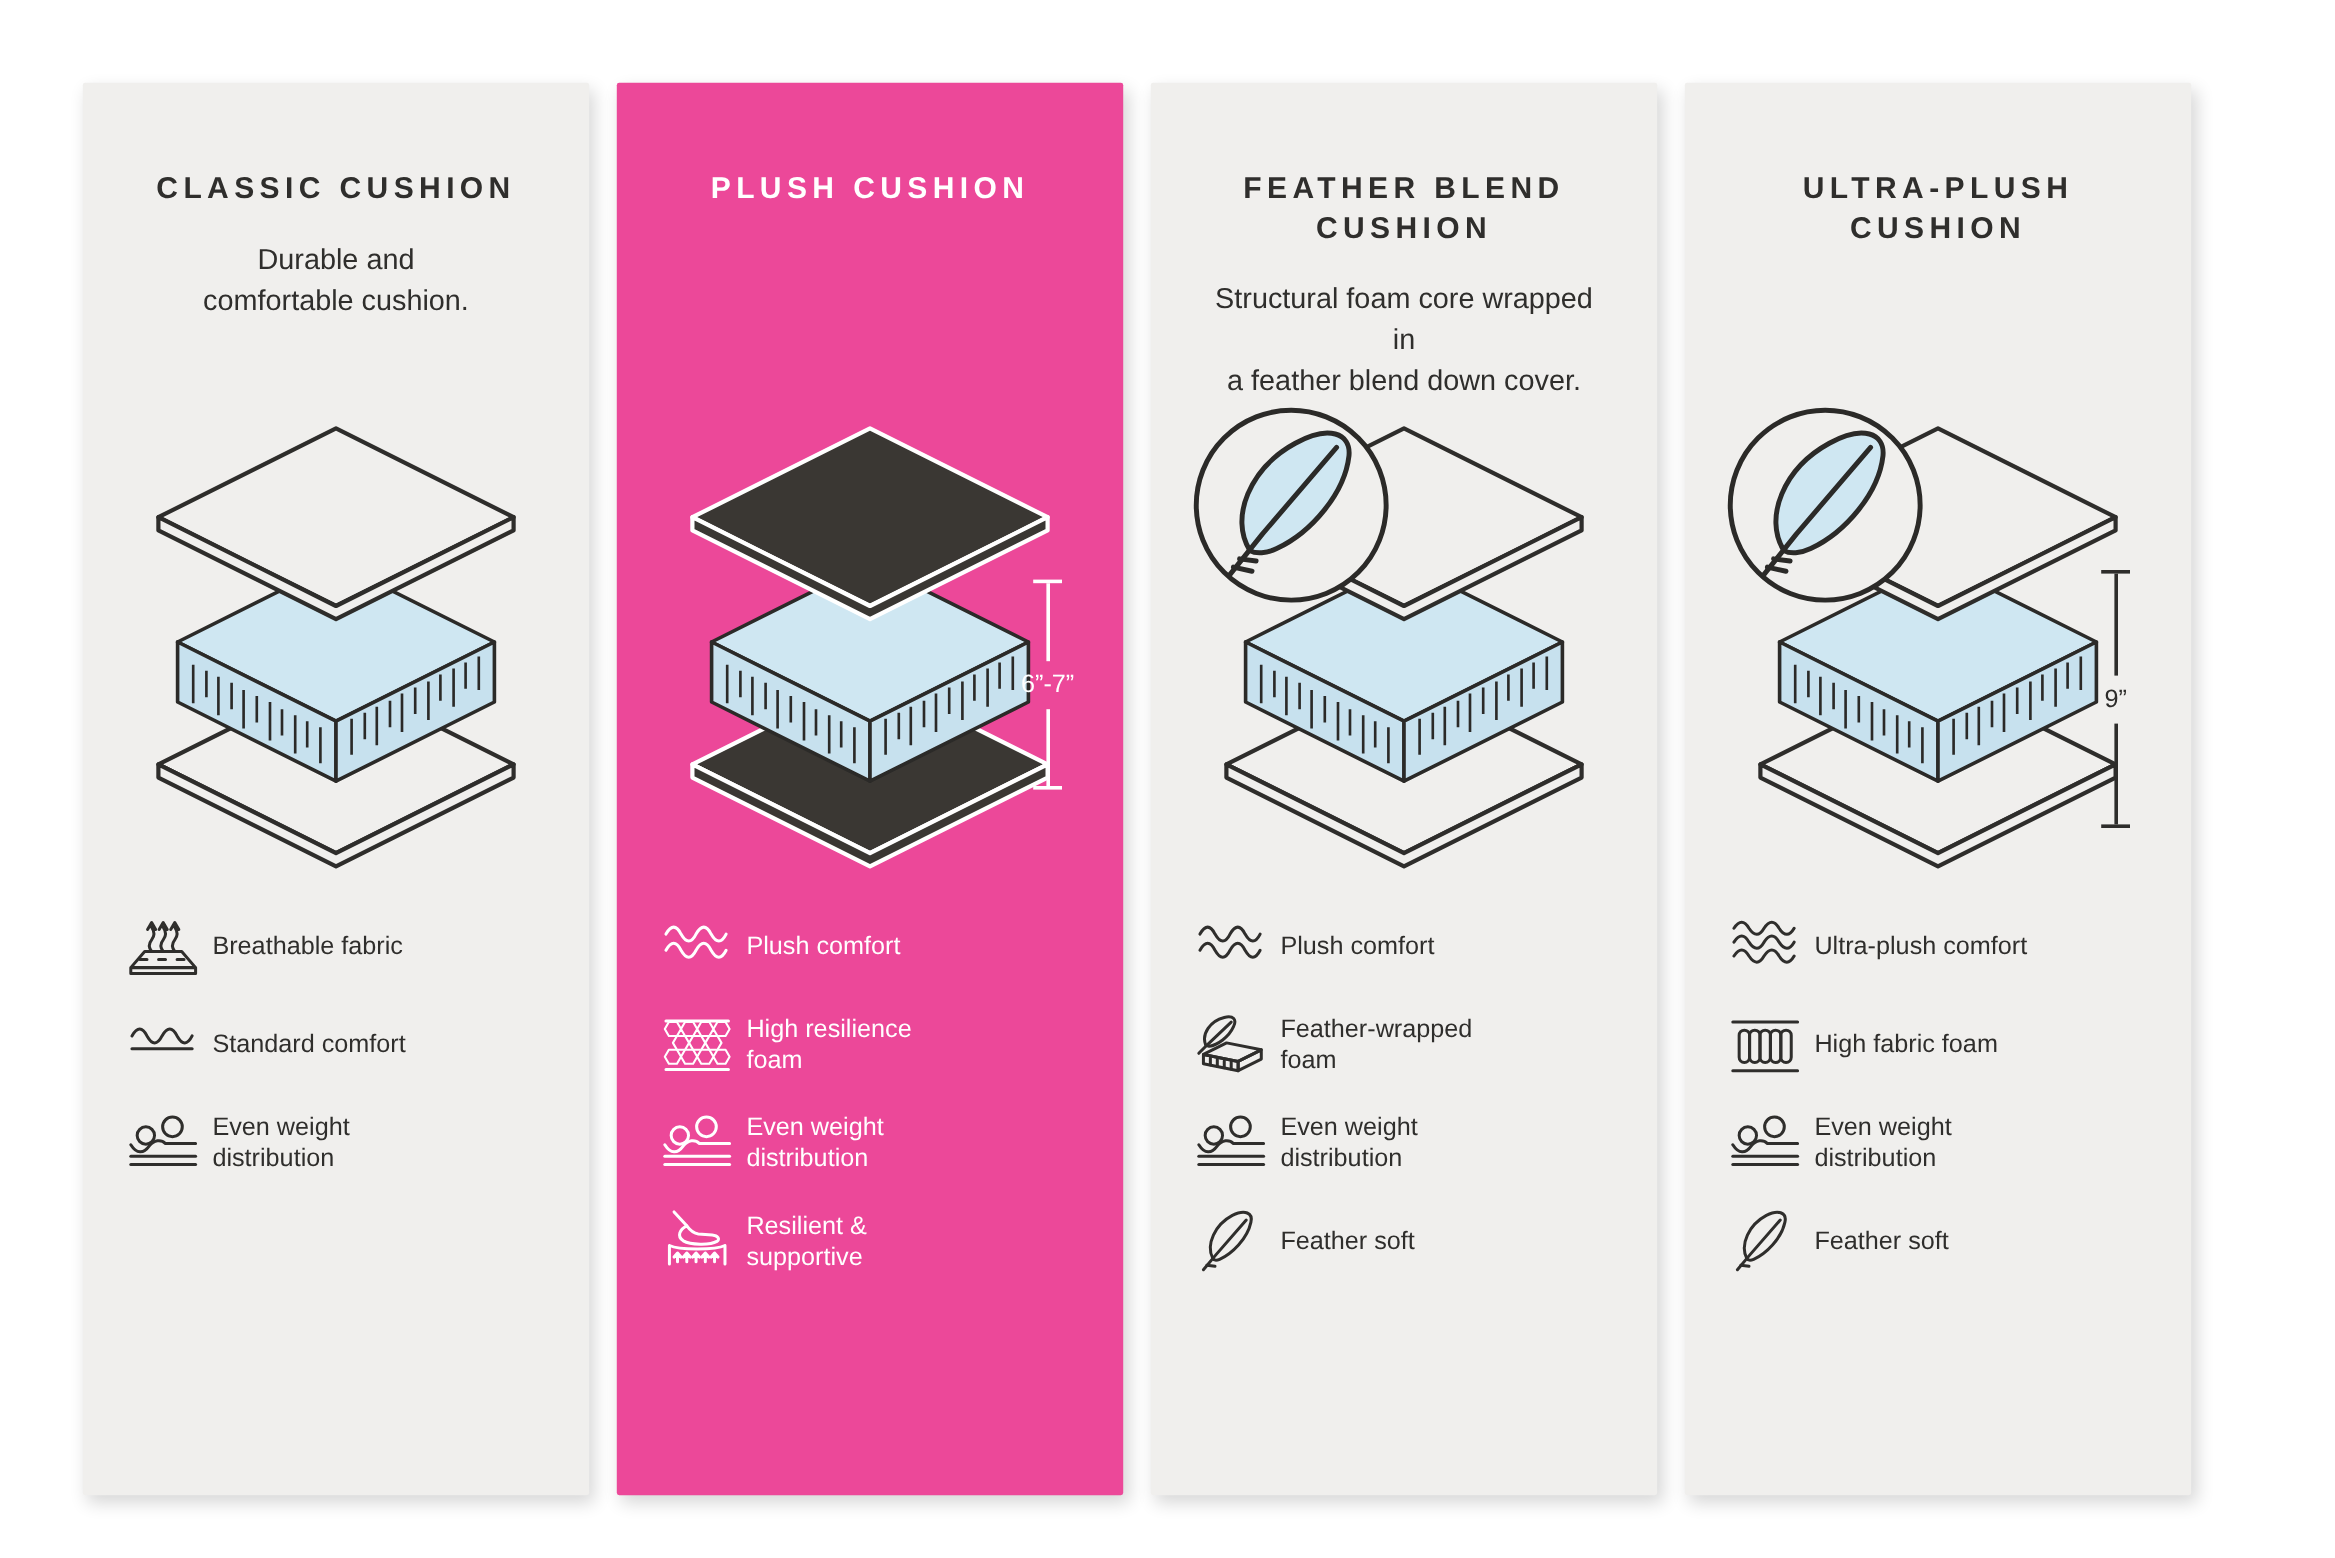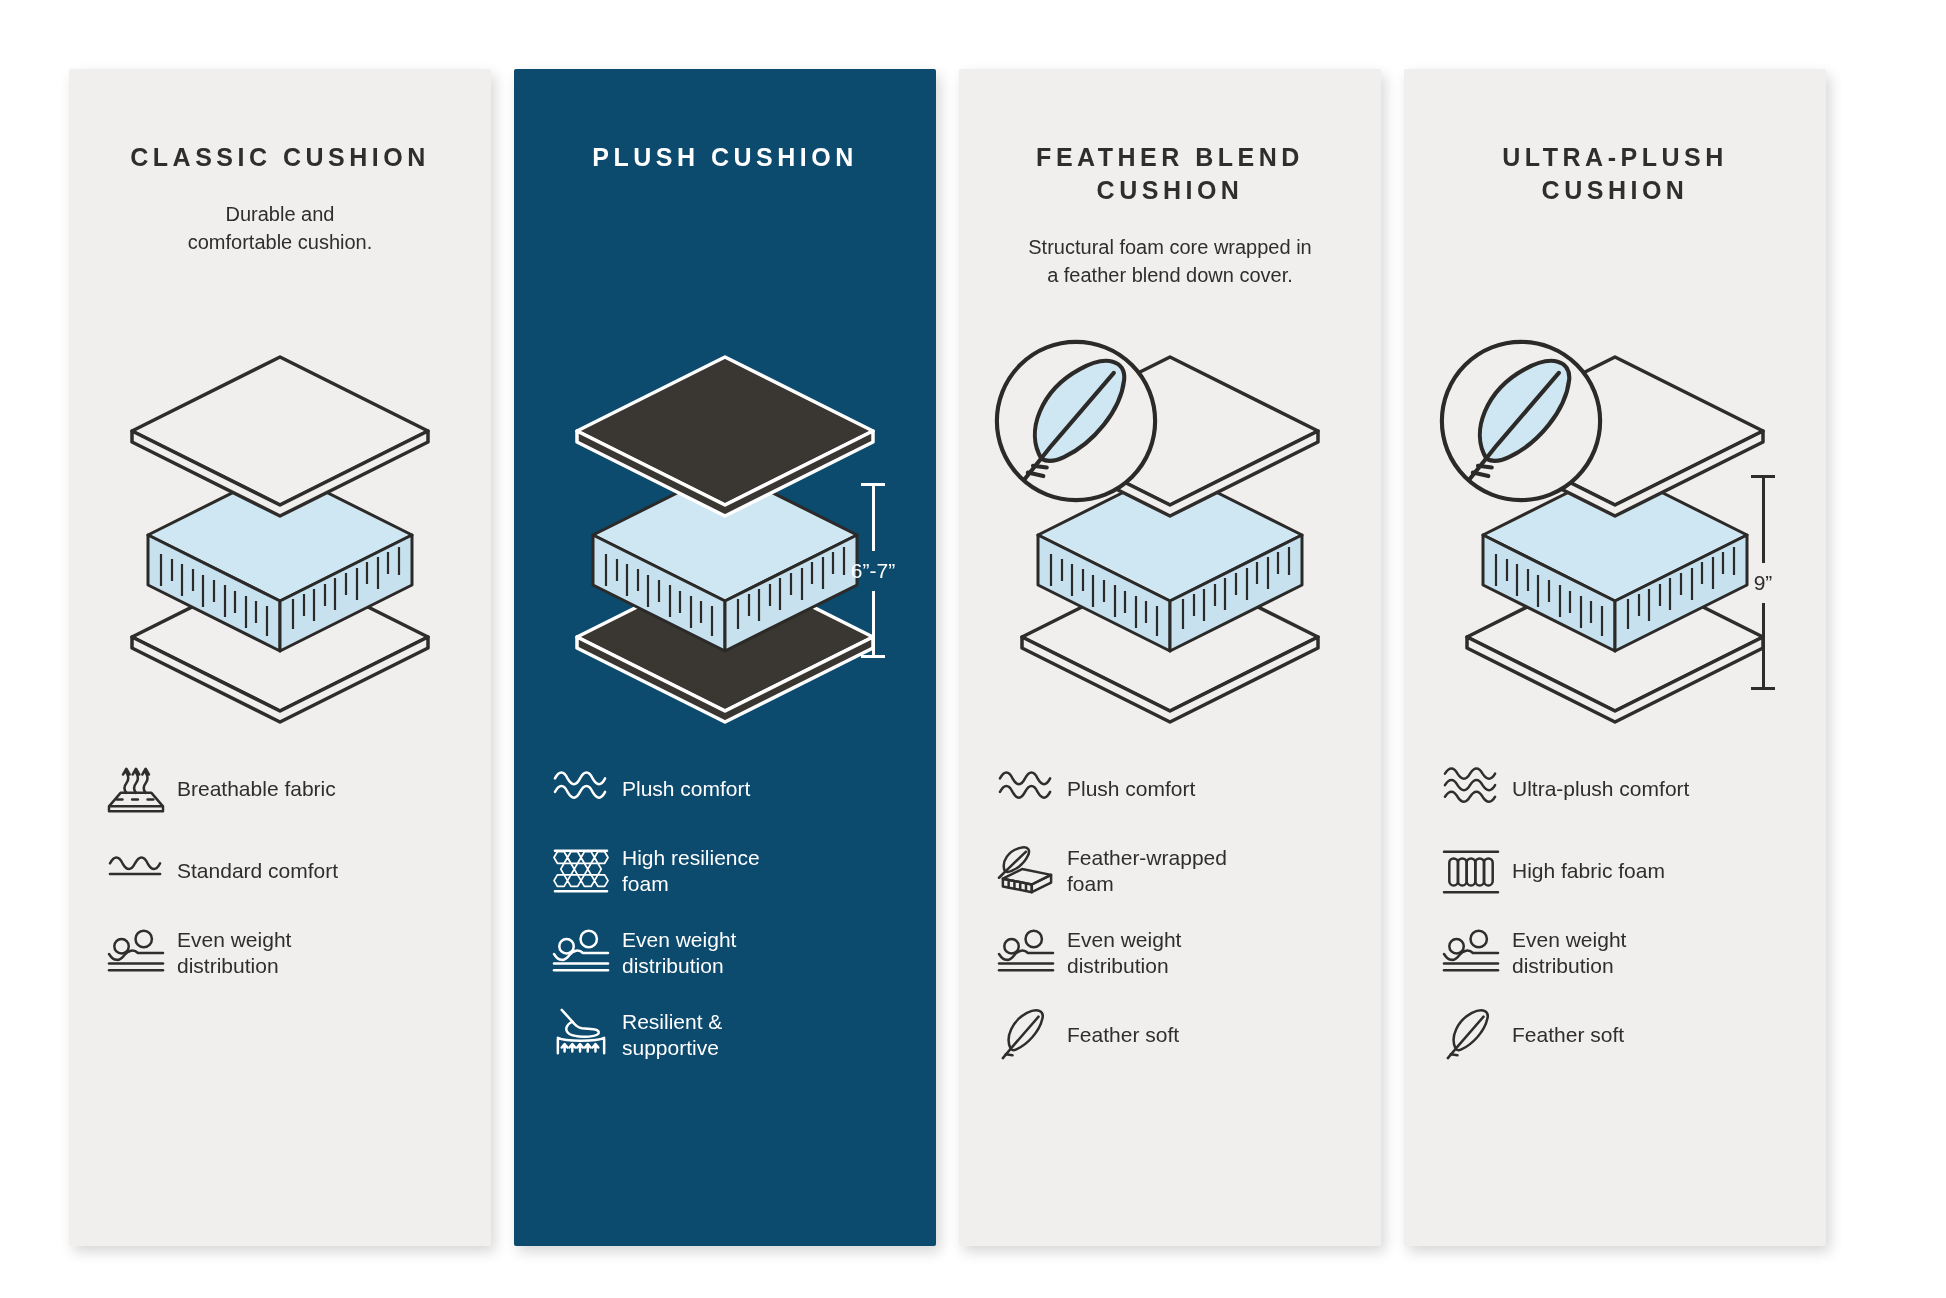--- a/index.html
+++ b/index.html
@@ -8,28 +8,28 @@
     font-family:"Liberation Sans","DejaVu Sans",sans-serif;
     -webkit-font-smoothing:antialiased;
   }
   .board{display:flex;gap:23px;padding:69px 0 0 69px;align-items:flex-start;}
   .card{
     width:422px;height:1177px;box-sizing:border-box;padding:0 36px;
     background:#f0efed;color:#2f2e2c;border-radius:2px;
     box-shadow:4px 6px 14px rgba(0,0,0,.16);
     --bg:#f0efed;--line:#2e2d2b;--foam-top:#cfe7f2;--foam-side:#c7e1ee;--foam-line:#2b2a28;
   }
-  .card.dark{background:#0c4a6e;color:#ffffff;--bg:#3a3733;--line:#ffffff;}
+  .card.dark{background:#ec4899;color:#ffffff;--bg:#3a3733;--line:#ffffff;}
   .head{height:258px;box-sizing:border-box;padding-top:72px;text-align:center;}
   .title{
     margin:0 0 26px 0;font-size:25px;line-height:1.32;font-weight:bold;
     letter-spacing:4.5px;white-space:pre-line;
   }
   .desc{
-    margin:0 auto;font-size:20px;line-height:1.42;white-space:pre-line;
+    margin:0 auto;font-size:24px;line-height:1.42;white-space:pre-line;
   }
   .illus{position:relative;width:320px;height:375px;margin:24px auto 0;}
   .cushion{display:block;}
   .badge{position:absolute;left:-20px;top:-16px;width:172px;height:172px;z-index:2;}
   .measure{
     position:absolute;right:-18px;top:126px;height:200px;width:60px;
     display:flex;flex-direction:column;align-items:center;z-index:3;
   }
   .card-plush .measure{height:175px;top:132px;}
   .card-ultra .measure{height:215px;top:124px;}

